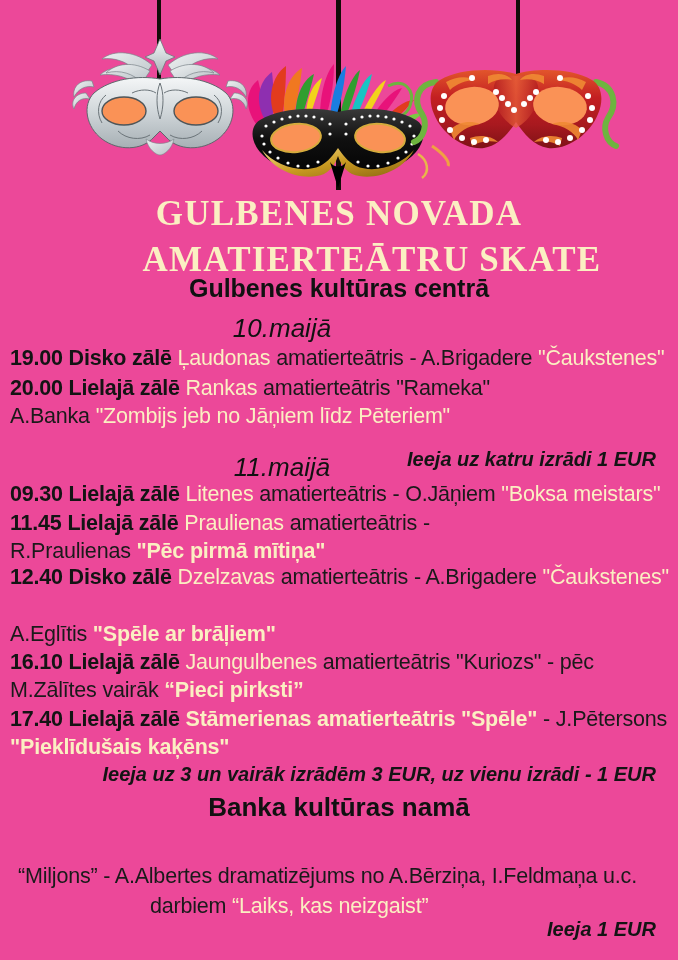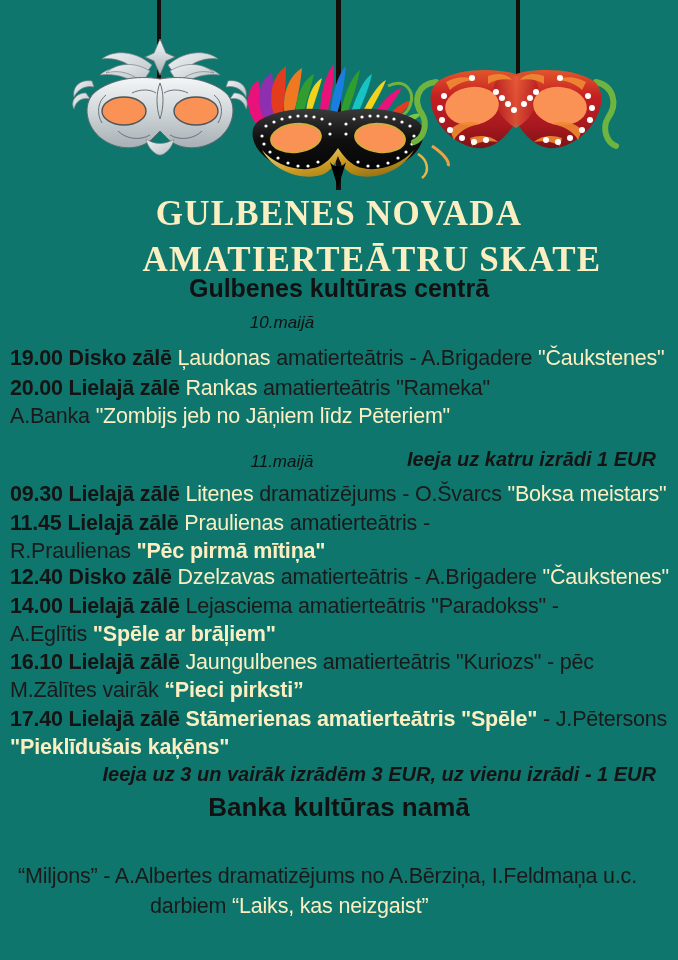--- a/index.html
+++ b/index.html
@@ -85,21 +85,21 @@
 
   .date-heading {
     position: absolute;
     left: 0;
     width: 564px;
     text-align: center;
     font-family: "Liberation Sans", sans-serif;
     font-style: italic;
     font-weight: normal;
     color: #111111;
-    font-size: 17px;
+    font-size: 26px;
   }
   #date-1 { top: 313px; }
   #date-2 { top: 452px; }
 
   
   .prog-line {
     position: absolute;
     left: 10px;
     width: 662px;
     font-family: "Liberation Sans", sans-serif;
@@ -125,21 +125,21 @@
     font-weight: bold;
     font-style: italic;
     font-size: 20px;
     color: #141414;
     white-space: nowrap;
   }
 </style>
 </head>
 <body style="background: rgb(250, 146, 86);">
 
-<div id="poster" style="background: #0f766e;">
+<div id="poster" style="background: #ec4899;">
 
   <div class="mask-band">
 
     <div class="cord" id="cord-left"></div>
     <div class="cord" id="cord-center"></div>
     <div class="cord" id="cord-right"></div>
 
     <div class="mask-wrap" id="mask-left">
       <svg viewBox="0 0 196 122" width="196" height="122">
         <defs>
@@ -397,38 +397,35 @@
 
   <div class="prog-line" style="top:404px">
     <span class="pl">A.Banka </span><span class="hl">"Zombijs jeb no Jāņiem līdz Pēteriem"</span>
   </div>
 
   <div class="price" style="top:448px">Ieeja uz katru izrādi 1 EUR</div>
 
   <div class="date-heading" id="date-2">11.maijā</div>
 
   <div class="prog-line" style="top:482px">
-    <span class="tm">09.30 Lielajā zālē</span><span> </span><span class="hl">Litenes</span><span class="pl"> dramatizējums - O.Švarcs </span><span class="hl">"Boksa meistars"</span>
+    <span class="tm">09.30 Lielajā zālē</span><span> </span><span class="hl">Litenes</span><span class="pl"> amatierteātris - O.Jāņiem </span><span class="hl">"Boksa meistars"</span>
   </div>
 
   <div class="prog-line" style="top:511px">
     <span class="tm">11.45 Lielajā zālē</span><span> </span><span class="hl">Praulienas</span><span class="pl"> amatierteātris -</span>
   </div>
 
   <div class="prog-line" style="top:539px">
     <span class="pl">R.Praulienas </span><span class="hl-b">"Pēc pirmā mītiņa"</span>
   </div>
 
   <div class="prog-line" style="top:565px">
     <span class="tm">12.40 Disko zālē</span><span> </span><span class="hl">Dzelzavas</span><span class="pl"> amatierteātris - A.Brigadere </span><span class="hl">"Čaukstenes"</span>
   </div>
 
-  <div class="prog-line" style="top:594px">
-    <span class="tm">14.00 Lielajā zālē</span><span class="pl"> Lejasciema amatierteātris "Paradokss" -</span>
-  </div>
 
   <div class="prog-line" style="top:622px">
     <span class="pl">A.Eglītis </span><span class="hl-b">"Spēle ar brāļiem"</span>
   </div>
 
   <div class="prog-line" style="top:650px">
     <span class="tm">16.10 Lielajā zālē</span><span> </span><span class="hl">Jaungulbenes</span><span class="pl"> amatierteātris "Kuriozs" - pēc</span>
   </div>
 
   <div class="prog-line" style="top:678px">
@@ -449,14 +446,15 @@
 
 
   <div class="prog-line" style="top:864px; left:18px">
     <span class="pl">“Miljons” - A.Albertes dramatizējums no A.Bērziņa, I.Feldmaņa u.c.</span>
   </div>
 
   <div class="prog-line" style="top:894px; left:150px">
     <span class="pl">darbiem </span><span class="hl">“Laiks, kas neizgaist”</span>
   </div>
 
+  <div class="price" style="top:918px">Ieeja 1 EUR</div>
 
 </div>
 
 </body></html>

